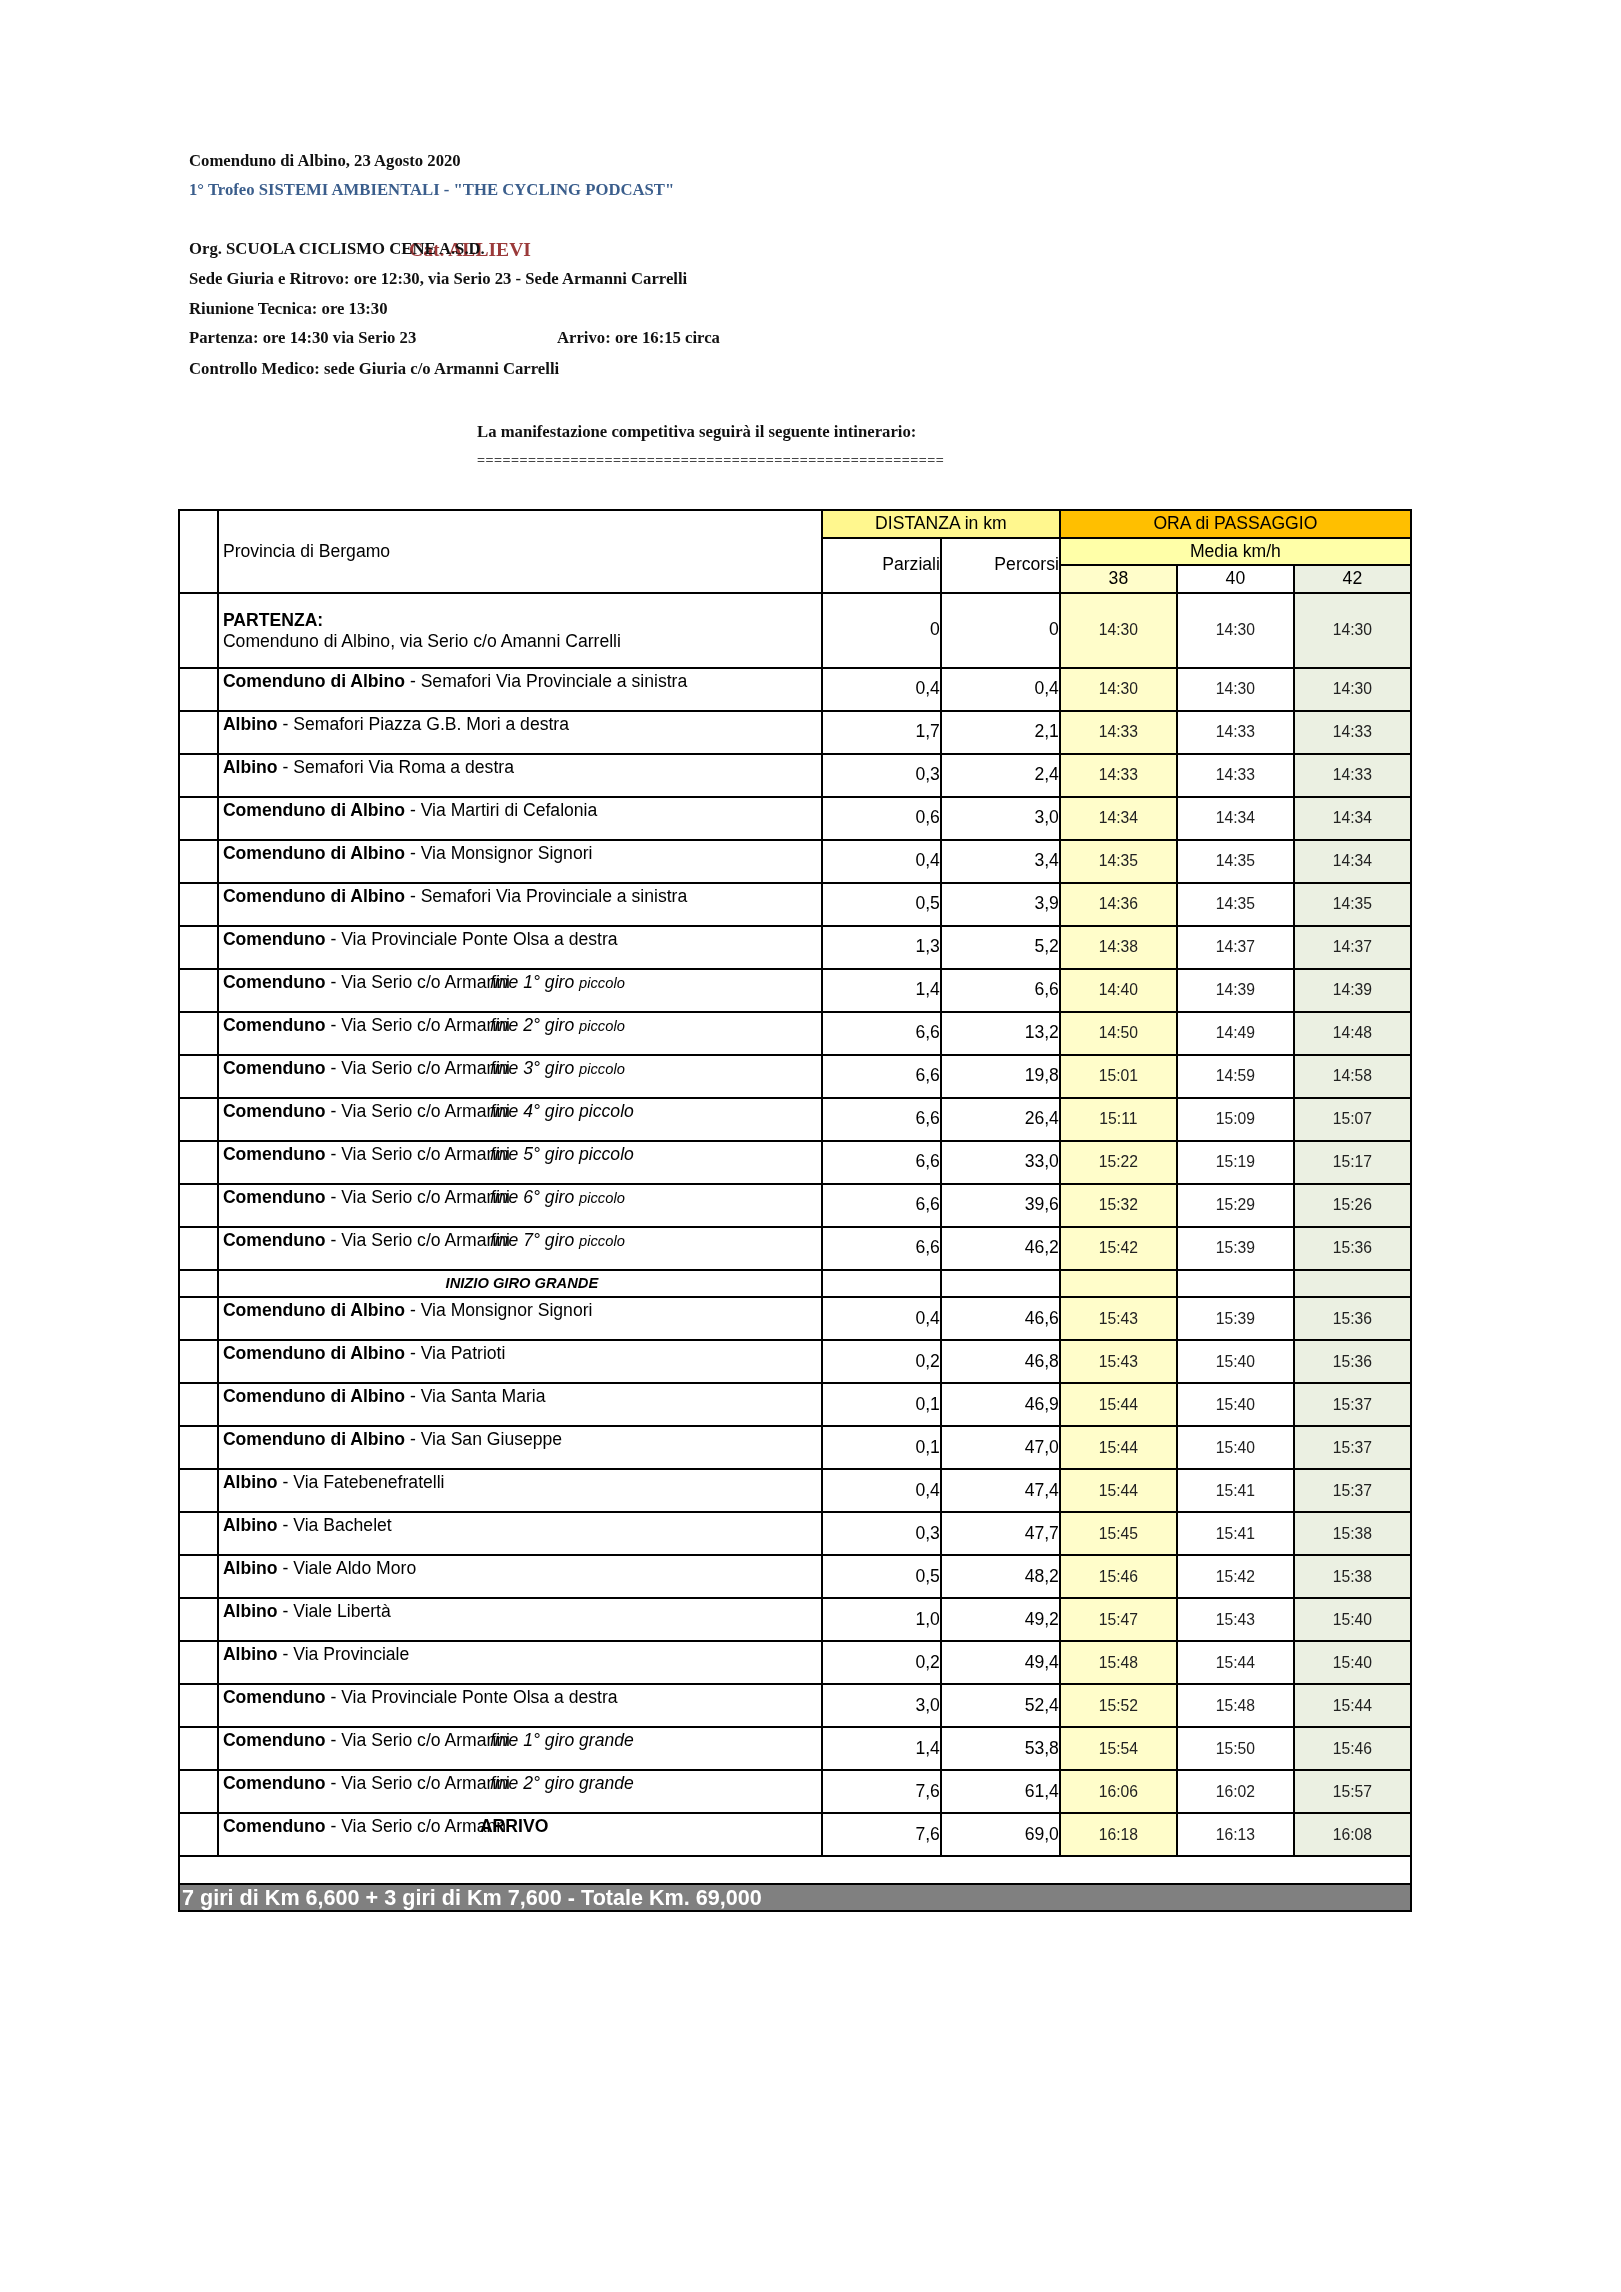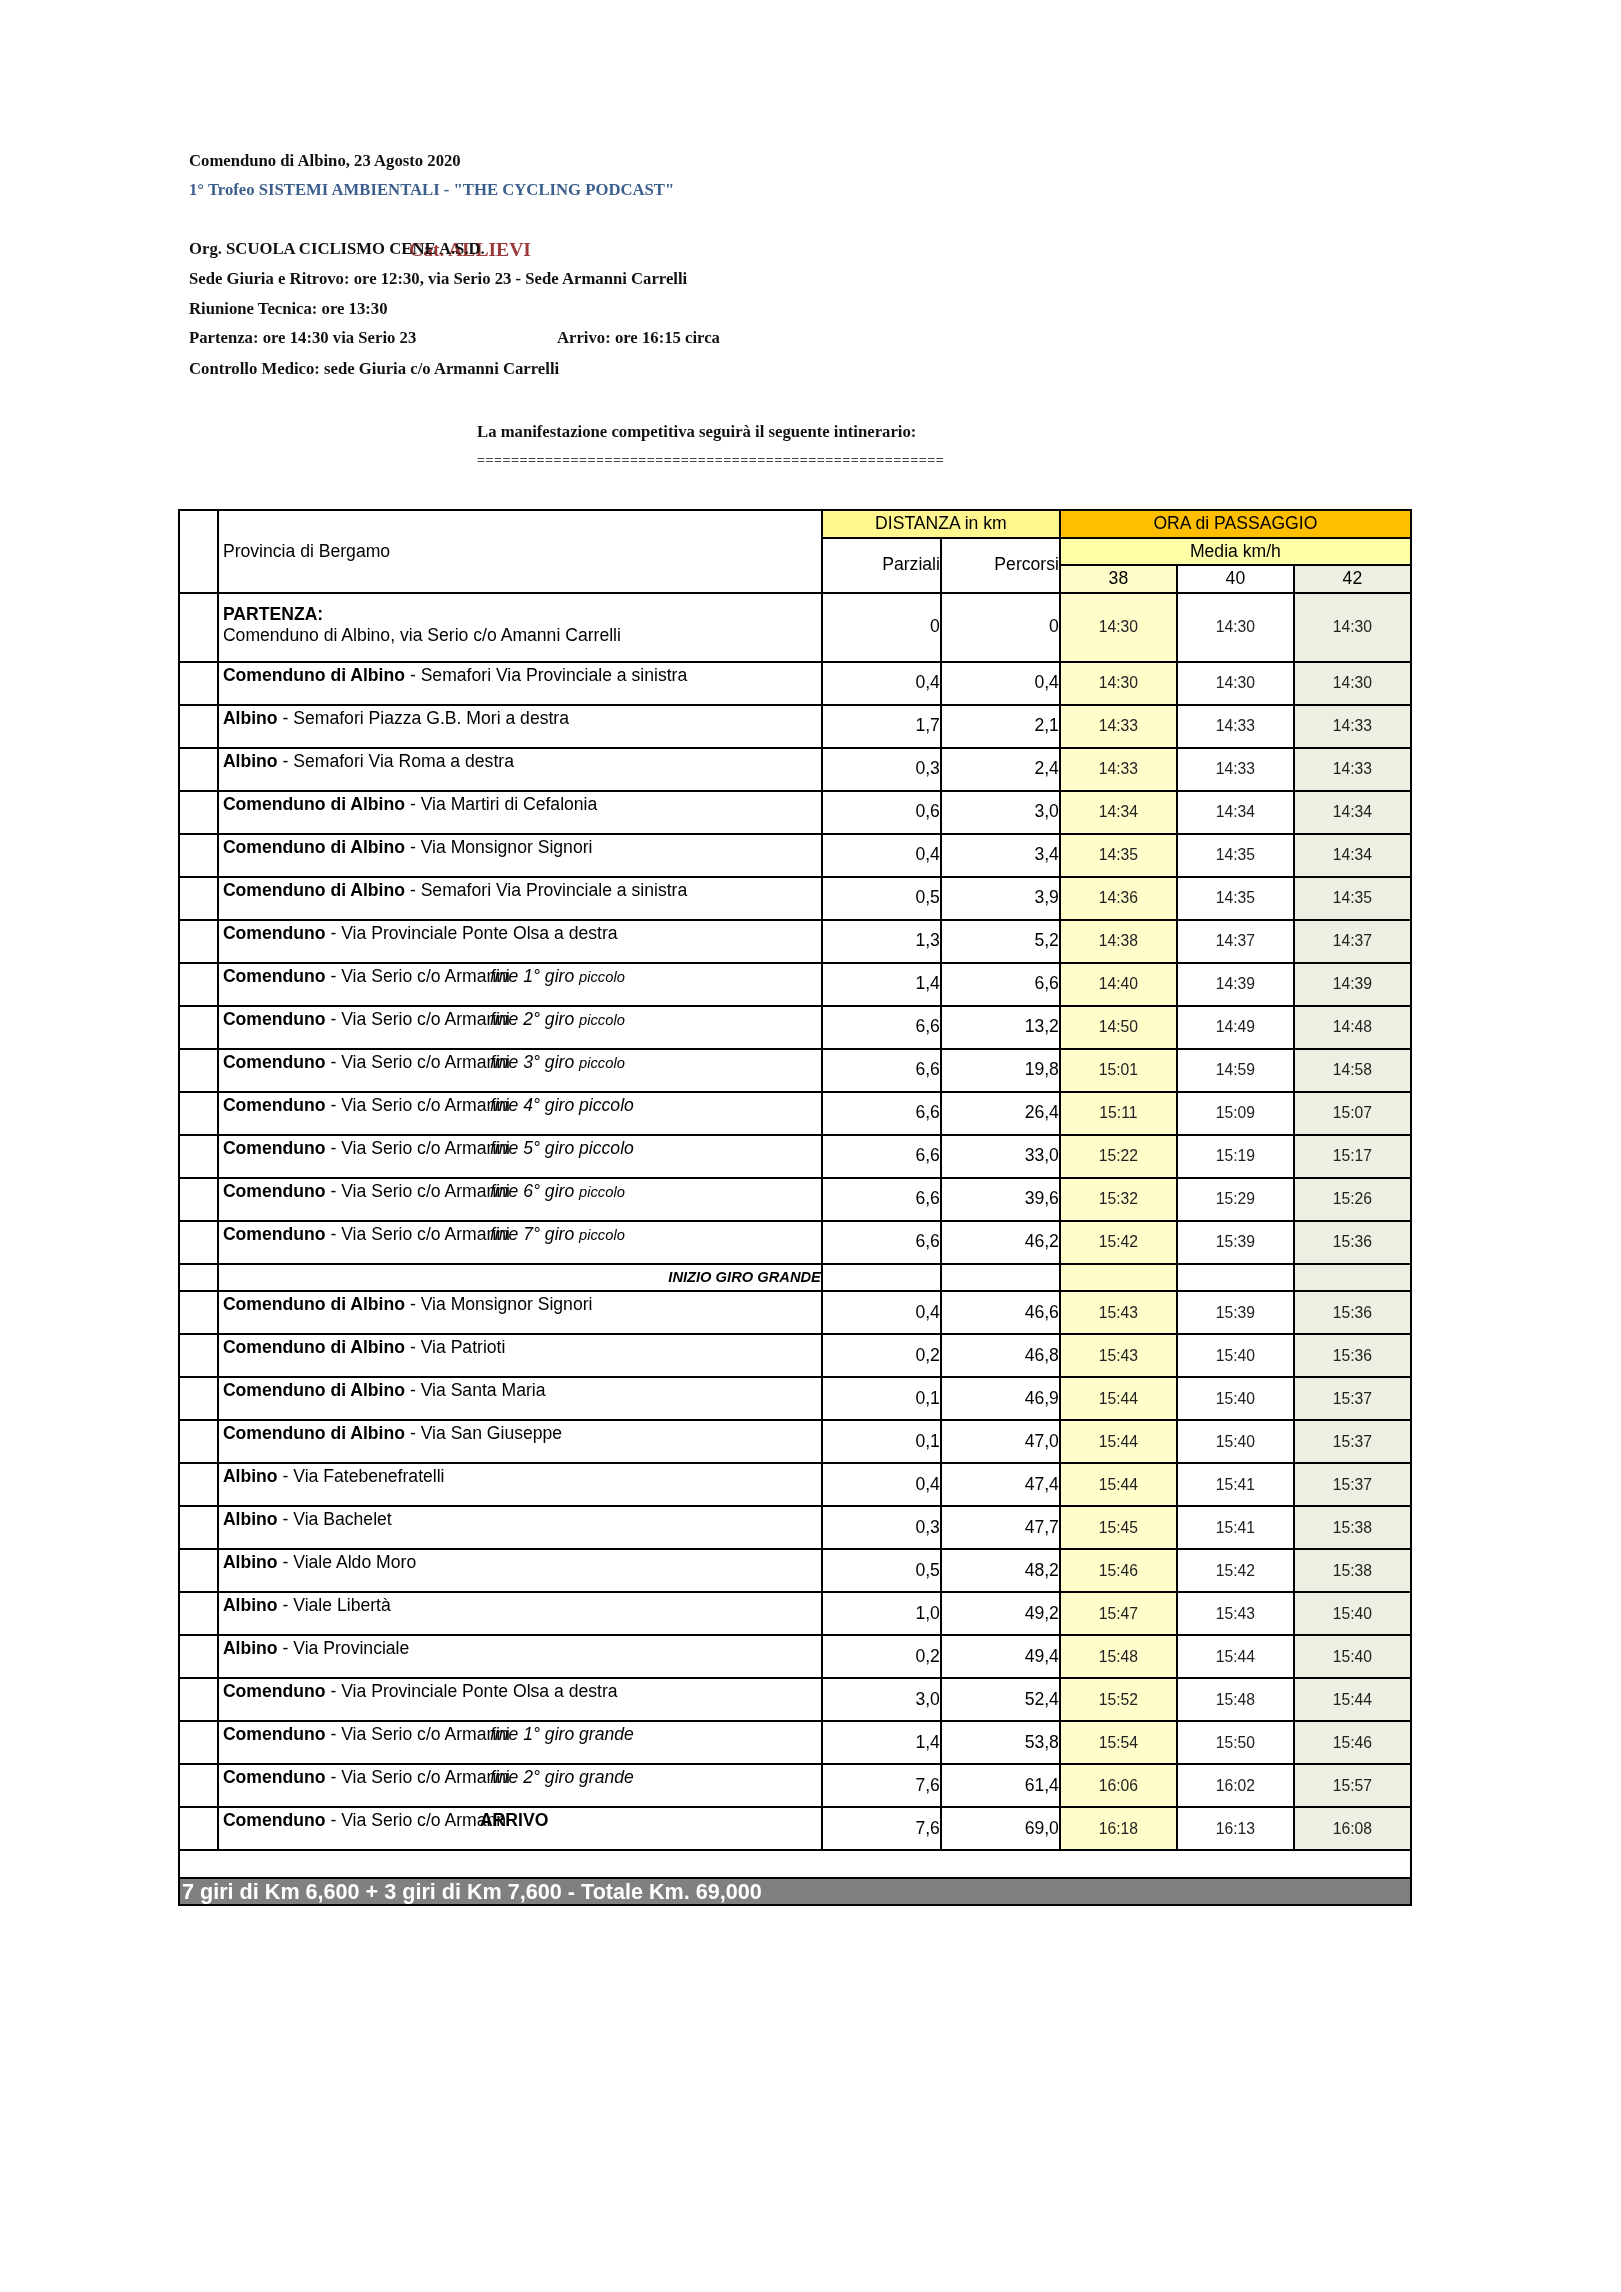--- a/index.html
+++ b/index.html
@@ -21,21 +21,21 @@
   .b { font-weight: bold; }
   .note { display: inline-block; position: absolute; font-style: italic; }
   .namewrap { position: relative; display: block; height: 41px; }
   .sm { font-size: 14.7px; }
   td.h-dist { background: #fff78e; text-align: center; height: 25.5px; }
   td.h-ora { background: #ffbf00; text-align: center; }
   td.h-media { background: #ffffa8; text-align: center; height: 25.5px; margin-top: 37px; }
   td.h-38 { background: #fffdca; text-align: center; }
   td.h-40 { background: #ffffff; text-align: center; }
   td.h-42 { background: #ebf0e2; text-align: center; }
-  td.inizio { text-align: right; font-style: italic; font-weight: bold; font-size: 14.7px; }
+  td.inizio { text-align: center; font-style: italic; font-weight: bold; font-size: 14.7px; }
   td.empty { height: 29px; }
   td.banner { background: #808080; color: #fff; font-weight: bold; font-size: 21.6px; height: 33px; line-height: 33px; padding-left: 2px !important; }
 </style>
 </head>
 <body>
 
 <div>
   <div class="hdr" style="top:151px">Comenduno di Albino, 23 Agosto 2020</div>
   <div class="hdr blue" style="top:180px">1° Trofeo SISTEMI AMBIENTALI - "THE CYCLING PODCAST"</div>
   <div class="hdr red" style="top:208px; left:409px">Cat. ALLIEVI</div>
@@ -63,21 +63,21 @@
       <td class="num" rowspan="2" style="vertical-align:middle">Percorsi</td>
       <td class="h-media" colspan="3">Media  km/h</td>
     </tr>
     <tr>
       <td class="t h-38" style="font-size:17.6px;color:#000">38</td>
       <td class="t h-40" style="font-size:17.6px;color:#000">40</td>
       <td class="t h-42" style="font-size:17.6px;color:#000">42</td>
     </tr>
     <tr>
       <td class="c0"></td>
-      <td class="name" style="height:57px; line-height:21.6px; vertical-align:top; padding-top:10px">
+      <td class="name" style="height:57px; line-height:21.6px; vertical-align:top; padding-top:16px">
         <div class="b">PARTENZA:</div>
         <div>Comenduno di Albino, via Serio   c/o Amanni Carrelli</div>
       </td>
       <td class="num">0</td>
       <td class="num">0</td>
       <td class="t t38">14:30</td>
       <td class="t">14:30</td>
       <td class="t t42">14:30</td>
     </tr>
   <tr>

